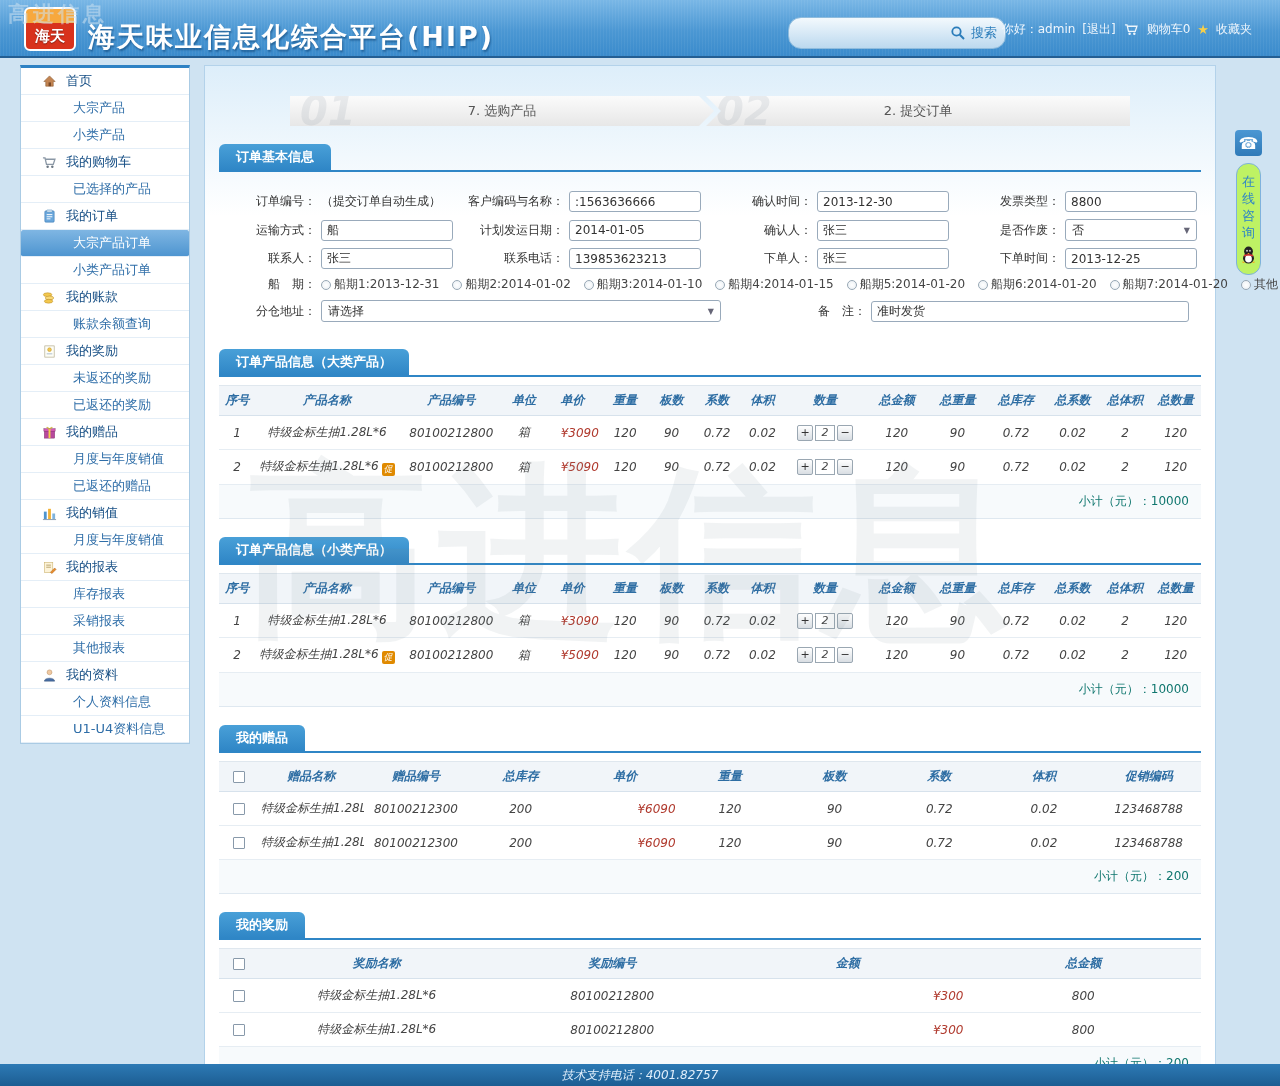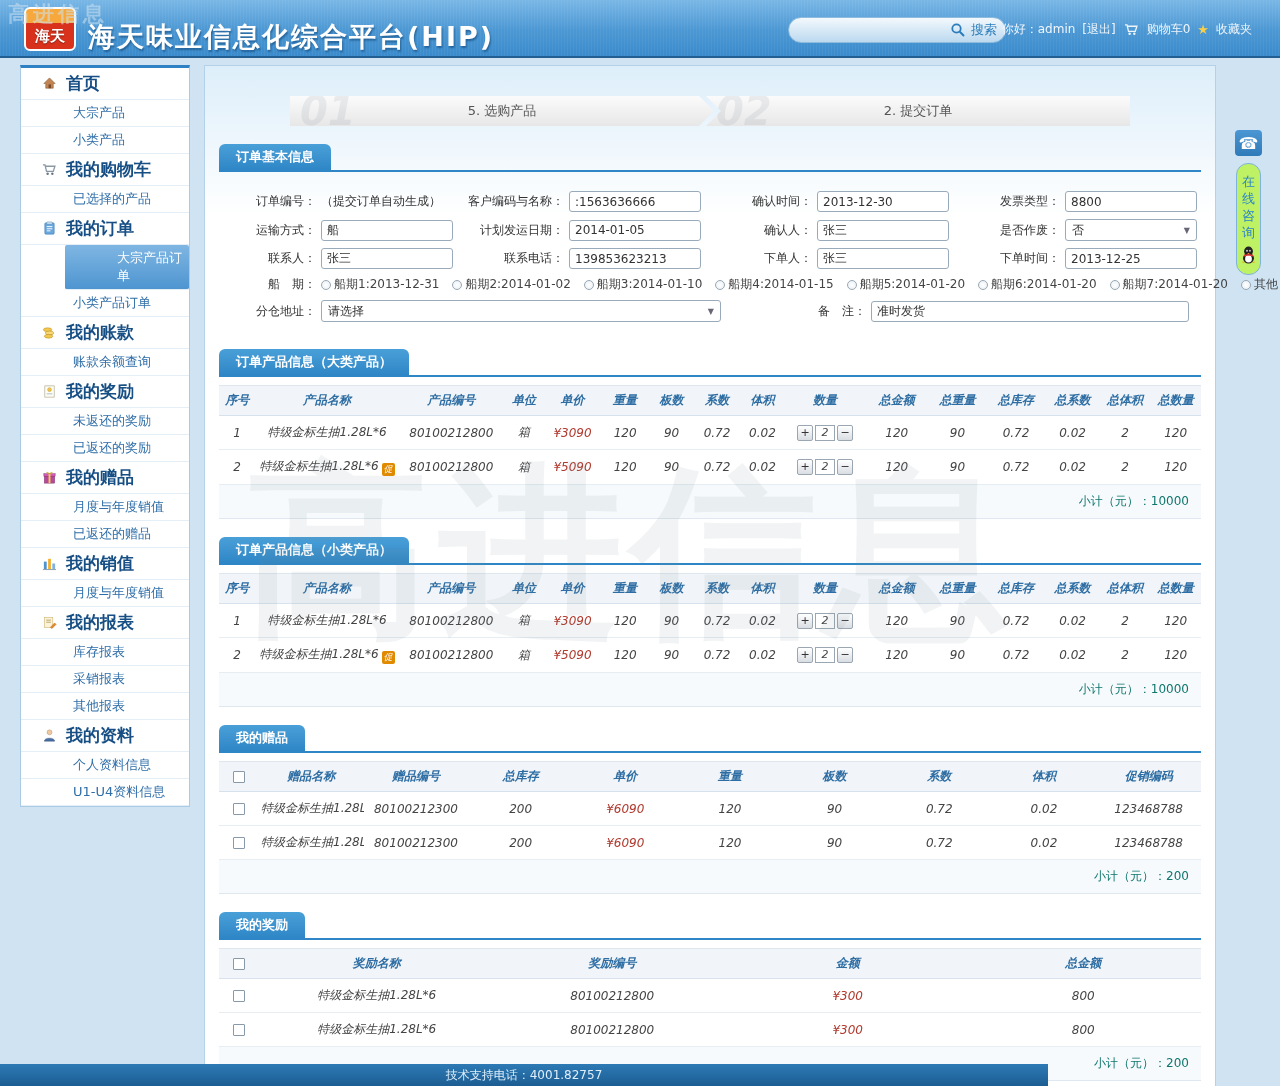--- a/index.html
+++ b/index.html
@@ -14,21 +14,21 @@
     border-bottom:2px solid #235e93; }
   .logo { position:absolute; left:24px; top:7px; width:52px; height:44px;
     border:2px solid #fff; border-radius:6px;
     background:linear-gradient(#f7a83d 0 36%, #d8321c 36% 100%);
     display:flex; align-items:flex-end; justify-content:center;
     color:#fff; font-weight:bold; font-size:15px; padding-bottom:3px;
     text-shadow:0 1px 1px rgba(0,0,0,.4); }
   .app-title { position:absolute; left:88px; top:8px; height:58px; line-height:58px;
     color:#fff; font-size:27px; font-weight:bold; letter-spacing:2px;
     text-shadow:1px 2px 2px rgba(10,60,110,.55); white-space:nowrap; }
-  .searchbar { position:absolute; left:788px; top:17px; width:218px; height:26px;
+  .searchbar { position:absolute; left:788px; top:17px; width:218px; height:32px;
     border-radius:13px; border:1px solid #8fbcdd;
     background:linear-gradient(#f3f9fd,#bcd9ef);
     display:flex; align-items:center; padding:0 8px 0 12px; gap:5px; }
   .search-input { flex:1; border:none; outline:none; background:transparent;
     font-size:12px; color:#335; min-width:0; }
   .search-lbl { font-size:13px; color:#2a7cba; white-space:nowrap; cursor:pointer; }
   .userlinks { position:absolute; right:28px; top:0; height:58px;
     display:flex; align-items:center; gap:7px; color:#eef5fc; font-size:12px; white-space:nowrap; }
   .userlinks a { color:#eef5fc; text-decoration:none; cursor:pointer; }
   .star { color:#f7cf4a; font-size:13px; }
@@ -36,24 +36,24 @@
     color:rgba(205,225,240,0.55); letter-spacing:4px; pointer-events:none; }
   .wm-large { position:absolute; left:245px; top:430px; width:800px;
     font-size:185px; font-weight:bold; letter-spacing:8px; white-space:nowrap;
     color:rgba(120,135,150,0.10); z-index:40; pointer-events:none; }
 
   
   .sidebar { position:absolute; left:20px; top:65px; width:170px;
     background:#fff; border:1px solid #aacbe4; border-top:3px solid #2e82c4; z-index:2; }
   .s-group, .s-child { border-bottom:1px solid #e4eef7; cursor:pointer; }
   .s-group { display:flex; align-items:center; gap:8px; padding:4px 6px 4px 20px;
-    font-size:17px; font-weight:bold; color:#174f85; }
+    font-size:13px; font-weight:normal; color:#174f85; }
   .s-child { padding:4px 6px 4px 52px; font-size:13px; color:#2f6ea8; }
   .s-child.active { background:linear-gradient(#7fb6e3,#4e95d0); color:#fff;
-    border-radius:2px;margin-left:44px; }
+    border-radius:2px; }
   .ico { width:17px; height:17px; display:inline-flex; align-items:center; justify-content:center; flex-shrink:0; }
 
   
   .main { position:absolute; left:204px; top:65px; width:1012px; z-index:2;
     background:linear-gradient(#ddeefa, #ffffff 150px, #fff);
     border:1px solid #b3d2ea; padding-bottom:22px; }
 
   
   .wizard { width:840px; margin:30px auto 0; height:30px; display:flex; }
   .step { flex:1; position:relative; display:flex; align-items:center; justify-content:center;
@@ -95,21 +95,21 @@
     color:#444; cursor:pointer; white-space:nowrap; }
   .rdo { width:10px; height:10px; border:1px solid #98a8b5; border-radius:50%;
     background:radial-gradient(#fff,#e8eef3); display:inline-block; margin-right:3px; flex-shrink:0; }
 
   
   table { border-collapse:collapse; width:982px; margin:8px 14px 0; table-layout:fixed;font-style:italic; }
   th { background:#f1f5f9; border-top:1px solid #dfe7ee; border-bottom:1px solid #d7e2ec;
     color:#2d6da3; font-size:12px; font-weight:bold; padding:6px 2px; text-align:center; white-space:nowrap; }
   td { font-size:12px; color:#444; text-align:center; padding:8px 2px;
     border-bottom:1px solid #e6edf3; white-space:nowrap; overflow:hidden; }
-  .price { color:#b03a2e; }
+  .price { color:#b03a2e;text-align:right; }
   .ptable th:nth-child(1){width:36px} .ptable th:nth-child(2){width:142px}
   .ptable th:nth-child(3){width:104px} .ptable th:nth-child(4){width:40px}
   .ptable th:nth-child(5){width:56px} .ptable th:nth-child(6){width:48px}
   .ptable th:nth-child(7){width:44px} .ptable th:nth-child(8){width:46px}
   .ptable th:nth-child(9){width:44px} .ptable th:nth-child(10){width:80px}
   .ptable th:nth-child(11){width:62px} .ptable th:nth-child(12){width:58px}
   .ptable th:nth-child(13){width:58px} .ptable th:nth-child(14){width:54px}
   .ptable th:nth-child(15){width:50px} .ptable th:nth-child(16){width:50px}
   .step-btn { display:inline-block; width:16px; height:16px; line-height:14px;
     border:1px solid #9aa7b2; border-radius:2px; background:linear-gradient(#fff,#d9dee3);
@@ -131,23 +131,23 @@
     display:flex; align-items:center; justify-content:center; font-size:16px;
     cursor:pointer; z-index:5; }
   .svc-pill { position:absolute; right:19px; top:163px; width:25px;
     border:1px solid #7fb2dd; border-radius:12px; background:#bef264;
     display:flex; flex-direction:column; align-items:center; padding:9px 0 6px;
     gap:4px; cursor:pointer; z-index:5; }
   .svc-txt { width:14px; font-size:13px; line-height:17px; color:#2f86c6;
     text-align:center; word-break:break-all; }
 
   
-  .footer { position:absolute; left:0; bottom:0; width:1048px; height:22px;
+  .footer { position:absolute; left:0; bottom:0; width:1280px; height:22px;
     background:linear-gradient(#2d7ab5,#1c5d92); color:#dfeefb; font-size:12px;
-    text-align:center; line-height:22px; z-index:3; }
+    text-align:center; line-height:22px; z-index:3;font-style:italic; }
 </style>
 </head>
 <body>
 
 <div class="topbar">
   <div class="logo">
       <span>海天</span>
     </div>
   <div class="app-title">海天味业信息化综合平台(HIP)</div>
   <div class="searchbar">
@@ -285,21 +285,21 @@
     </div>
   <div class="s-child"><span>个人资料信息</span></div>
   <div class="s-child"><span>U1-U4资料信息</span></div>
 </div>
 
 <div class="main">
 
   <div class="wizard">
     <div class="step">
         <span class="ghost">01</span>
-        <span class="slabel">5. 选购产品</span>
+        <span class="slabel">7. 选购产品</span>
       </div>
     <div class="step">
         <span class="ghost">02</span>
         <span class="slabel">2. 提交订单</span>
       </div>
   </div>
 
   <div class="sec"><span class="sec-tab">订单基本信息</span></div>
   <div class="form">
     <div class="frow">

